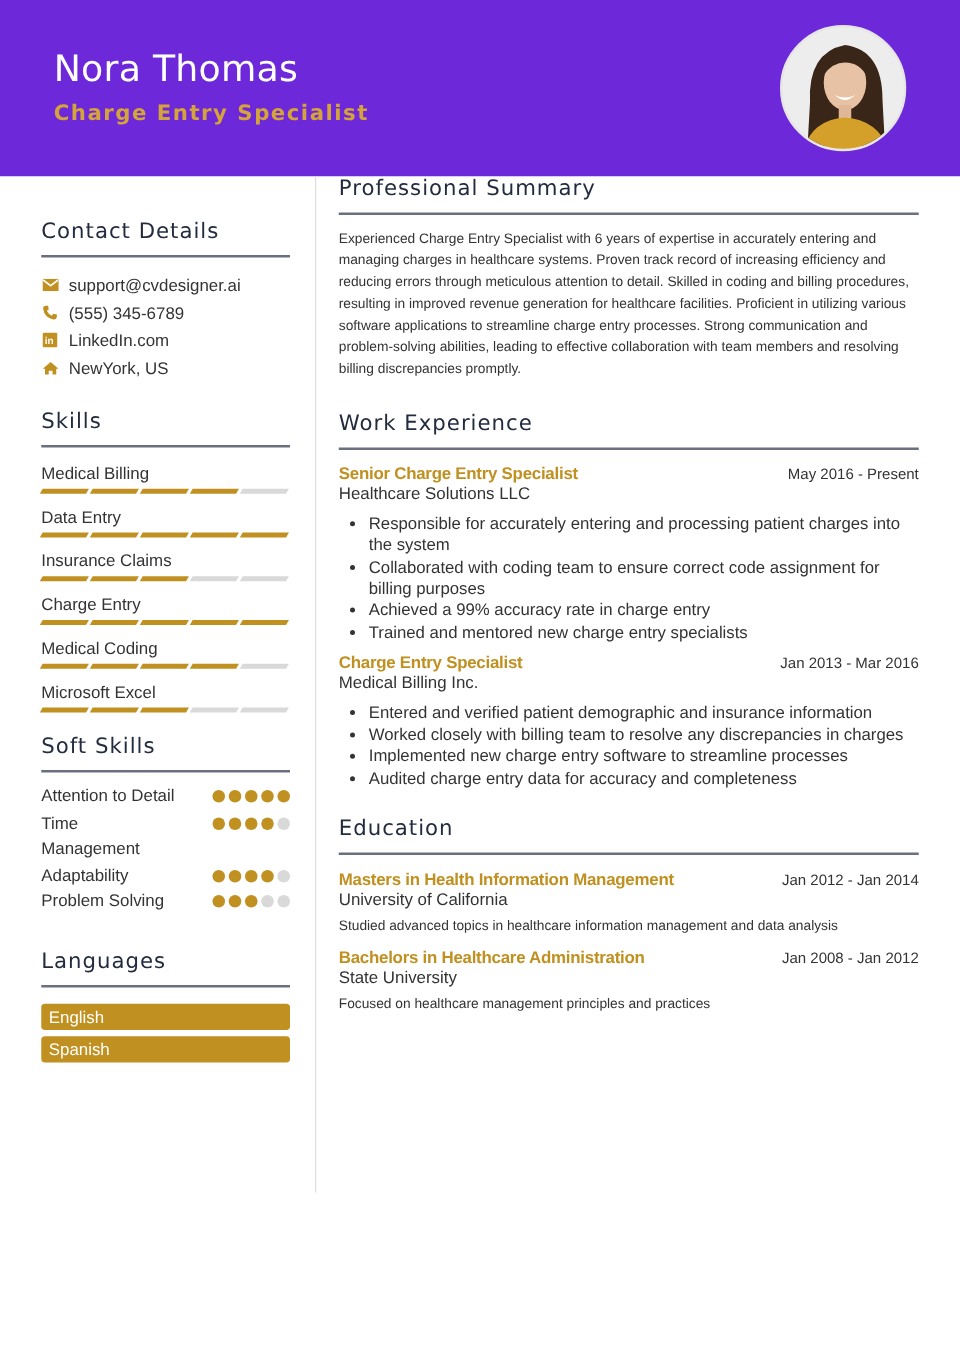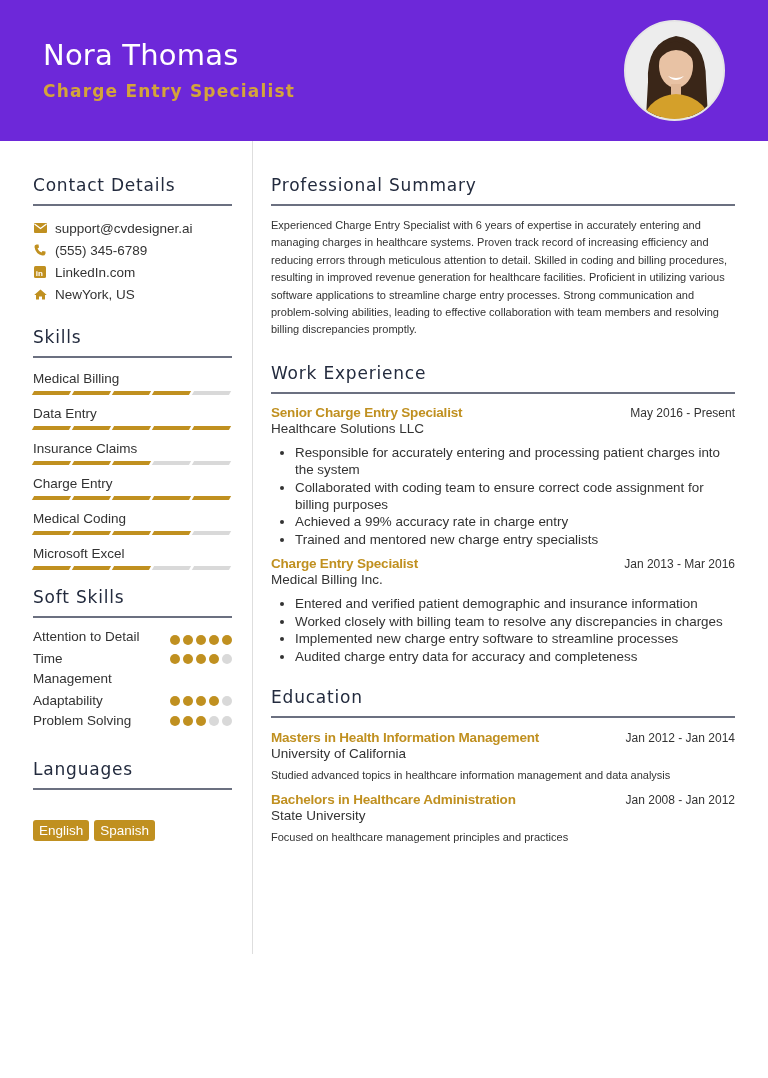--- a/index.html
+++ b/index.html
@@ -28,21 +28,21 @@
     .skill-bars { display: flex; gap: 3px; height: 4px; margin-top: 3px; margin-bottom: 9px; }
     .skill-bars span { width: 37px; height: 4px; transform: skewX(-30deg); background: #d9d9d9; }
     .skill-bars span.on { background: #c09020; }
 
     .soft { display: flex; justify-content: space-between; align-items: flex-start; }
     .soft-name { font-size: 13.5px; color: #333; line-height: 20px; width: 120px; }
     .dots { display: flex; gap: 3px; margin-top: 5px; }
     .dots span { width: 10px; height: 10px; border-radius: 50%; background: #d9d9d9; }
     .dots span.on { background: #c09020; }
 
-    .langs { display: flex; gap: 5px; margin-top: 30px; }
+    .langs { display: flex; gap: 5px; margin-top: 13px; flex-direction: column; }
     .lang { background: #c09020; color: #ffffff; font-size: 13.5px; padding: 3px 6px; border-radius: 3px; }
 
     .para { font-size: 11px; line-height: 17.4px; color: #333; }
     .entry-head { display: flex; justify-content: space-between; align-items: baseline; }
     .entry-role { font-size: 13.5px; font-weight: bold; color: #c09020; letter-spacing: -0.2px; }
     .entry-date { font-size: 12px; color: #333; }
     .entry-org { font-size: 13.5px; color: #333; line-height: 18px; }
     ul.bul { margin-top: 6px; margin-left: 24px; list-style: disc; }
     ul.bul li { font-size: 13.4px; line-height: 17.4px; color: #333; }
   </style>
@@ -173,21 +173,21 @@
             <span></span>
           </div>
       </div>
     </div>
   </section>
 
   <section style="margin-top:17px;">
     <div class="sec-title">Soft Skills</div>
     <div class="sec-rule"></div>
     <div style="margin-top:9px;">
-      <div class="soft" style="margin-bottom:2px;align-items:center;">
+      <div class="soft" style="margin-bottom:2px;">
         <div class="soft-name">Attention to Detail</div>
         <div class="dots">
             <span class="on"></span>
             <span class="on"></span>
             <span class="on"></span>
             <span class="on"></span>
             <span class="on"></span>
           </div>
       </div>
       <div class="soft" style="margin-bottom:2px;">
@@ -227,21 +227,21 @@
     <div class="sec-title">Languages</div>
     <div class="sec-rule"></div>
     <div class="langs">
       <span class="lang">English</span>
       <span class="lang">Spanish</span>
     </div>
   </section>
 </div>
 
 <div class="right">
-  <section style="margin-top:34px;">
+  <section style="">
     <div class="sec-title">Professional Summary</div>
     <div class="sec-rule"></div>
     <p class="para" style="margin-top:11px;">Experienced Charge Entry Specialist with 6 years of expertise in accurately entering and managing charges in healthcare systems. Proven track record of increasing efficiency and reducing errors through meticulous attention to detail. Skilled in coding and billing procedures, resulting in improved revenue generation for healthcare facilities. Proficient in utilizing various software applications to streamline charge entry processes. Strong communication and problem-solving abilities, leading to effective collaboration with team members and resolving billing discrepancies promptly.</p>
   </section>
 
   <section style="margin-top:24px;">
     <div class="sec-title">Work Experience</div>
     <div class="sec-rule"></div>
 
     <div style="margin-top:11px;">

